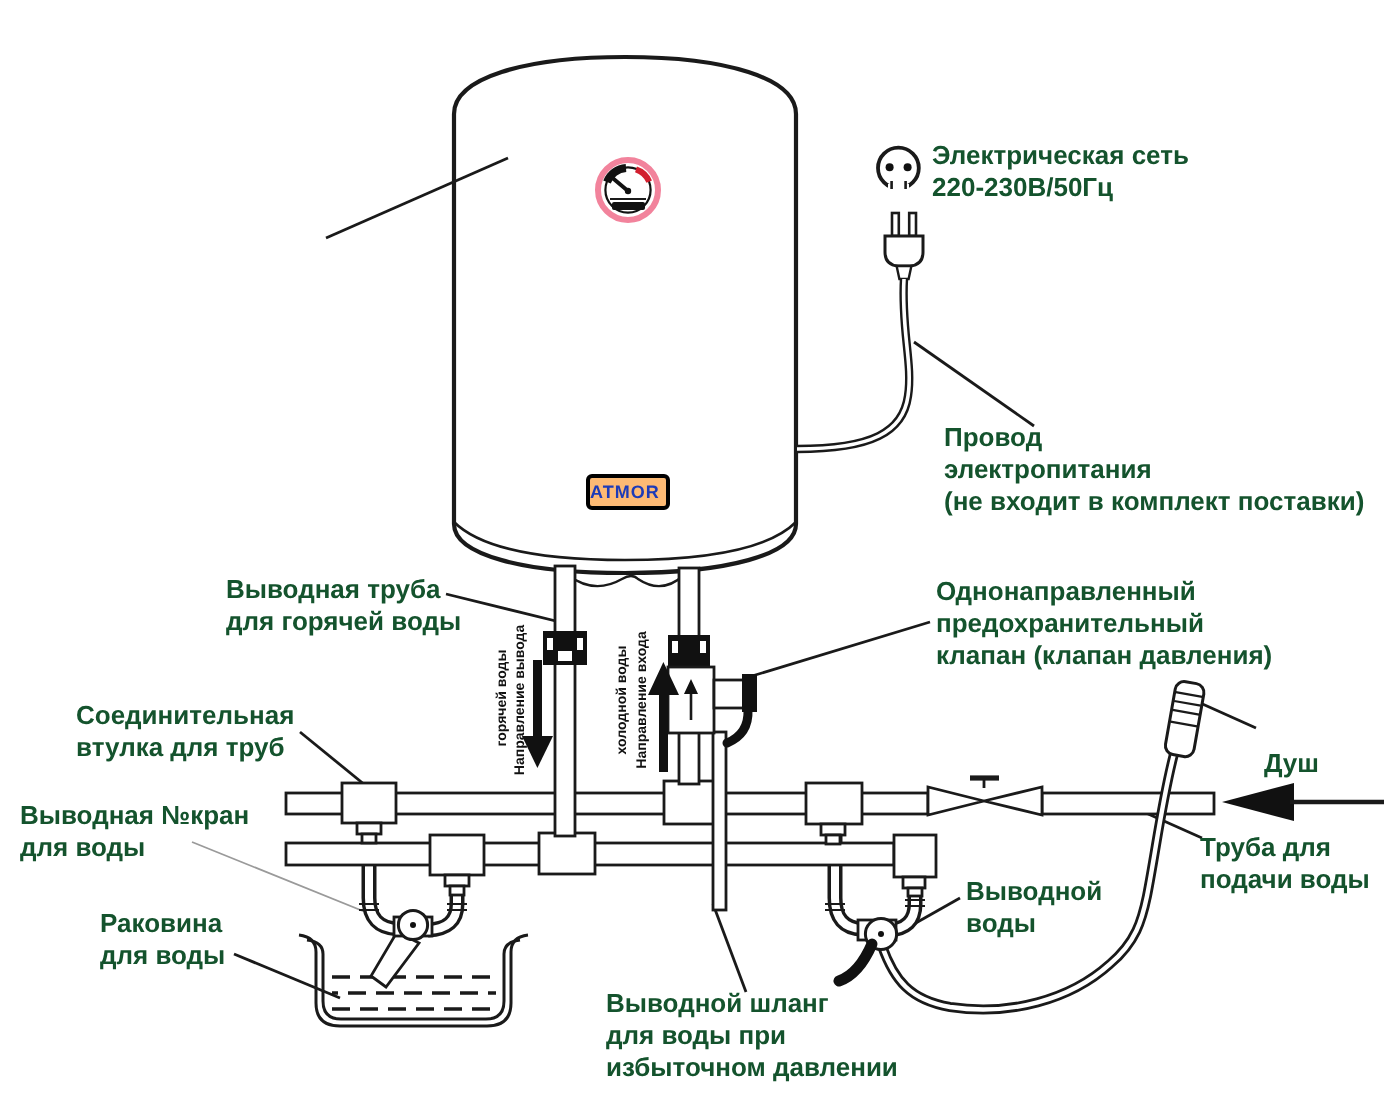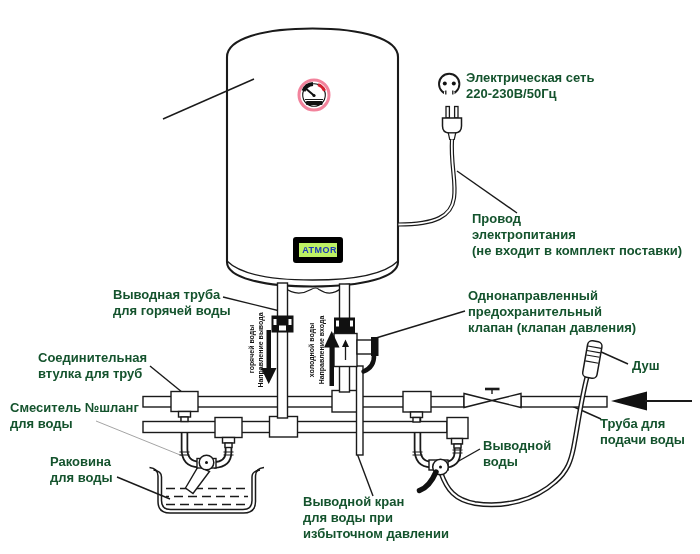--- a/index.html
+++ b/index.html
@@ -4,23 +4,23 @@
 <style>
   html,body{margin:0;padding:0;background:#fff;}
   #stage{position:relative;width:700px;height:554px;background:#ffffff;overflow:hidden;
          font-family:"Liberation Sans",sans-serif;}
   svg{position:absolute;left:0;top:0;}
   .lbl{position:absolute;font:bold 13px/16px "Liberation Sans",sans-serif;color:#14532d;
        white-space:pre;letter-spacing:0;}
   .flow{position:absolute;font:bold 7px/8px "Liberation Sans",sans-serif;color:#111;
         white-space:nowrap;transform:translate(-50%,-50%) rotate(-90deg);}
   .badge{position:absolute;left:293px;top:237px;width:38px;height:14px;
-         border:6px solid #000000;border-radius:3px;color:#1c3bb8;
-         font:bold 9px/14px "Liberation Sans",sans-serif;text-align:right;
-         letter-spacing:.5px;background:#bef264;}
+         border:2px solid #000000;border-radius:3px;color:#1c3bb8;
+         font:bold 9px/14px "Liberation Sans",sans-serif;text-align:left;
+         letter-spacing:.5px;background:#fdba74;}
 </style>
 </head>
 <body>
 
 <div id="stage">
 
 <svg width="700" height="554" viewBox="0 0 700 554">
   <g fill="none" stroke="#1a1a1a" stroke-width="1.4">
 
     <g>
@@ -217,30 +217,30 @@
 <div class="lbl" style="left:113px;top:287px">Выводная труба
 для горячей воды</div>
 <div class="lbl" style="left:472px;top:211px">Провод
 электропитания
 (не входит в комплект поставки)</div>
 <div class="lbl" style="left:468px;top:288px">Однонаправленный
 предохранительный
 клапан (клапан давления)</div>
 <div class="lbl" style="left:38px;top:350px">Соединительная
 втулка для труб</div>
-<div class="lbl" style="left:10px;top:400px">Смеситель №шланг
+<div class="lbl" style="left:10px;top:400px">Выводная №кран
 для воды</div>
-<div class="lbl" style="left:632px;top:358px">Душ</div>
+<div class="lbl" style="left:632px;top:374px">Душ</div>
 <div class="lbl" style="left:50px;top:454px">Раковина
 для воды</div>
 <div class="lbl" style="left:600px;top:416px">Труба для
 подачи воды</div>
 <div class="lbl" style="left:483px;top:438px">Выводной
 воды</div>
-<div class="lbl" style="left:303px;top:494px">Выводной кран
+<div class="lbl" style="left:303px;top:494px">Выводной шланг
 для воды при
 избыточном давлении</div>
 
 <div class="flow" style="left:251.5px;top:349px">горячей воды</div>
 <div class="flow" style="left:260.5px;top:350px">Направление вывода</div>
 <div class="flow" style="left:312px;top:350px">холодной воды</div>
 <div class="flow" style="left:321.5px;top:350px">Направление входа</div>
 
 <div class="badge">ATMOR</div>
 

